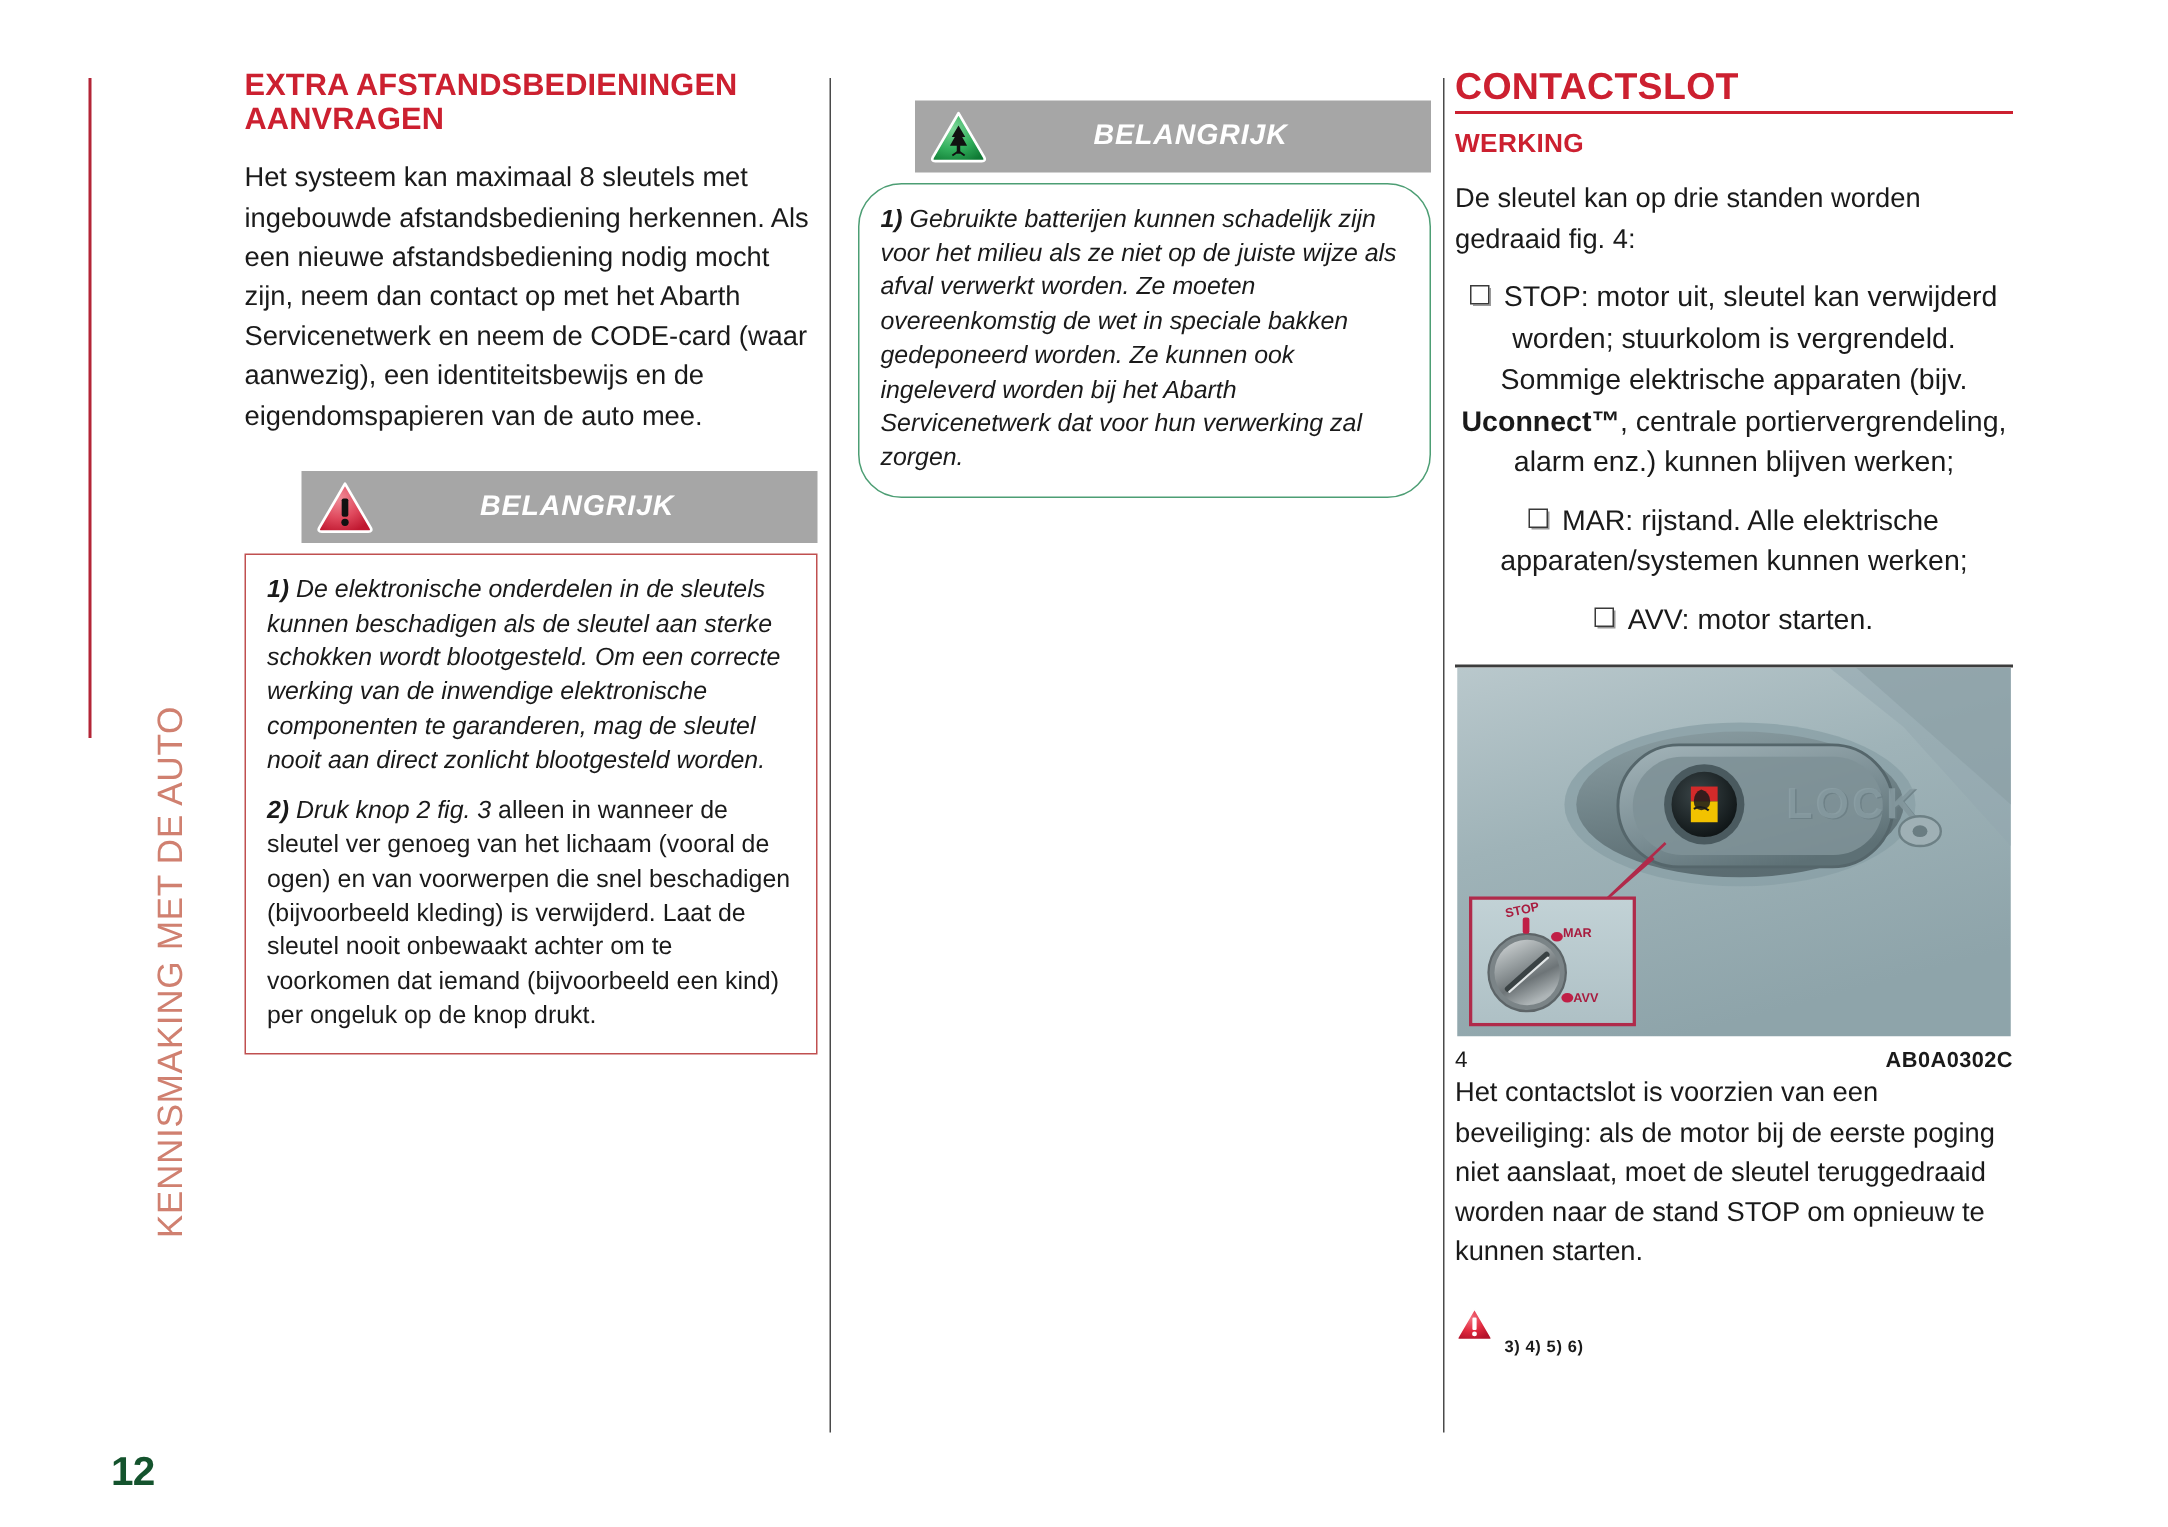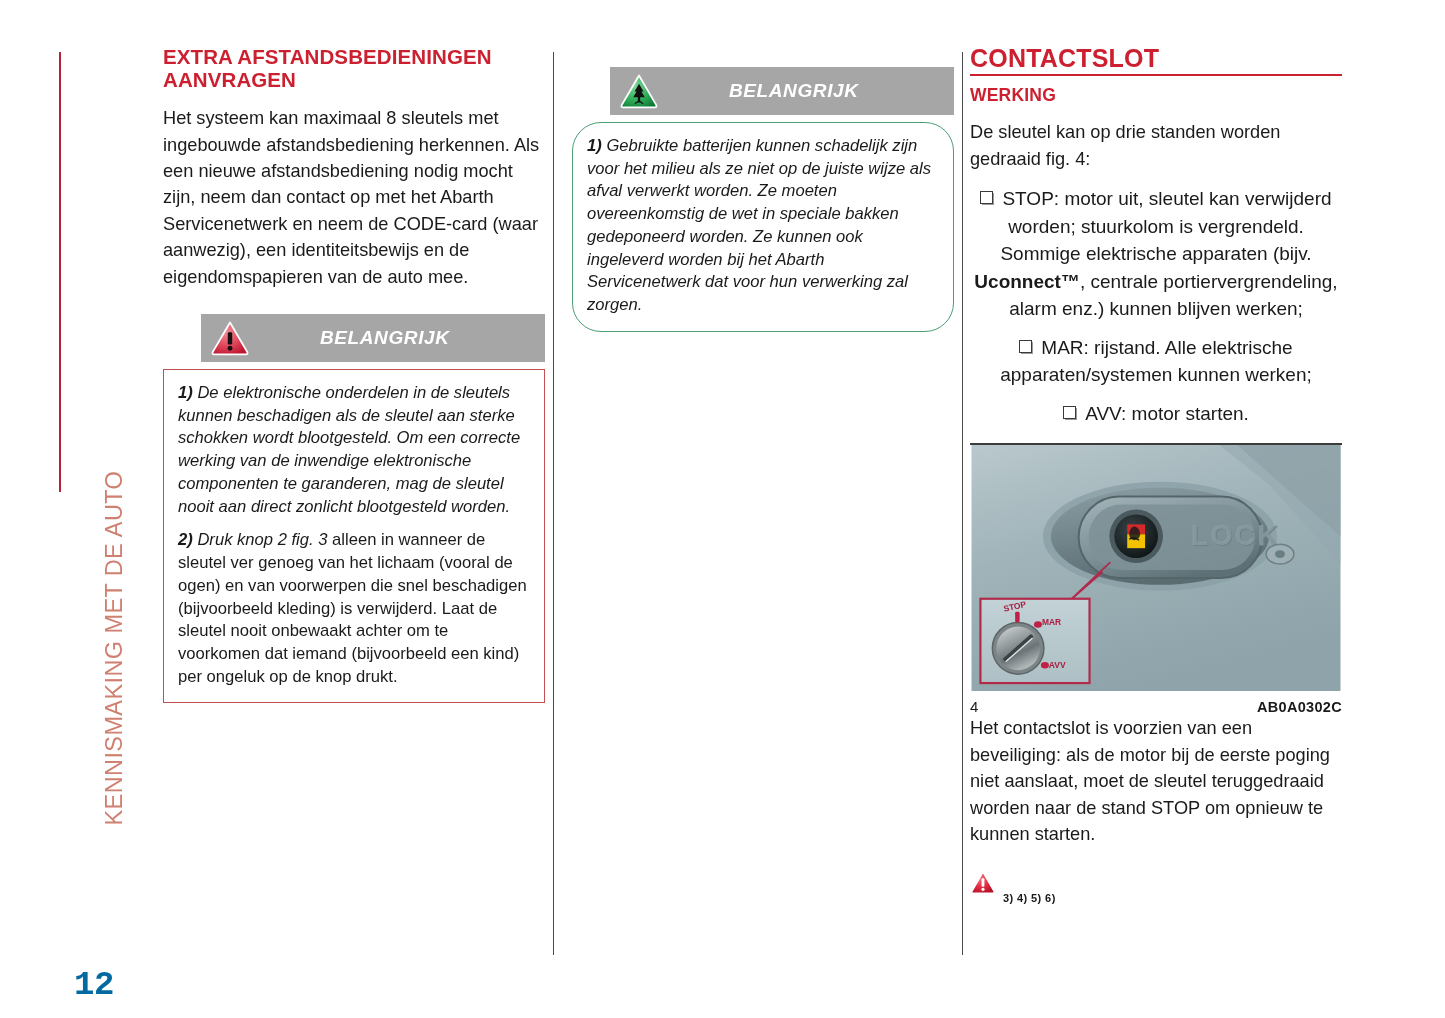--- a/index.html
+++ b/index.html
@@ -210,25 +210,24 @@
     margin-top: 10px;
   }
   .footnote-refs .tri { width: 26px; height: 23px; margin-right: 7px; }
   .footnote-refs .refs { font-weight: bold; font-size: 11px; letter-spacing: 0.4px; margin-top: 32px; }
 
   
   .page-number {
     position: absolute;
     left: 74px;
     top: 966px;
-    font-size: 34px;
+    font-size: 27px;
     font-weight: bold;
-    color: #0369a1;
+    color: #14532d;
     letter-spacing: -0.5px;
-    font-family: Liberation Mono, monospace;
   }
 
   
   .mt-24 { margin-top: 24px; }
   .mt-18 { margin-top: 18px; }
 </style>
 </head>
 <body>
 
 <div class="page">

